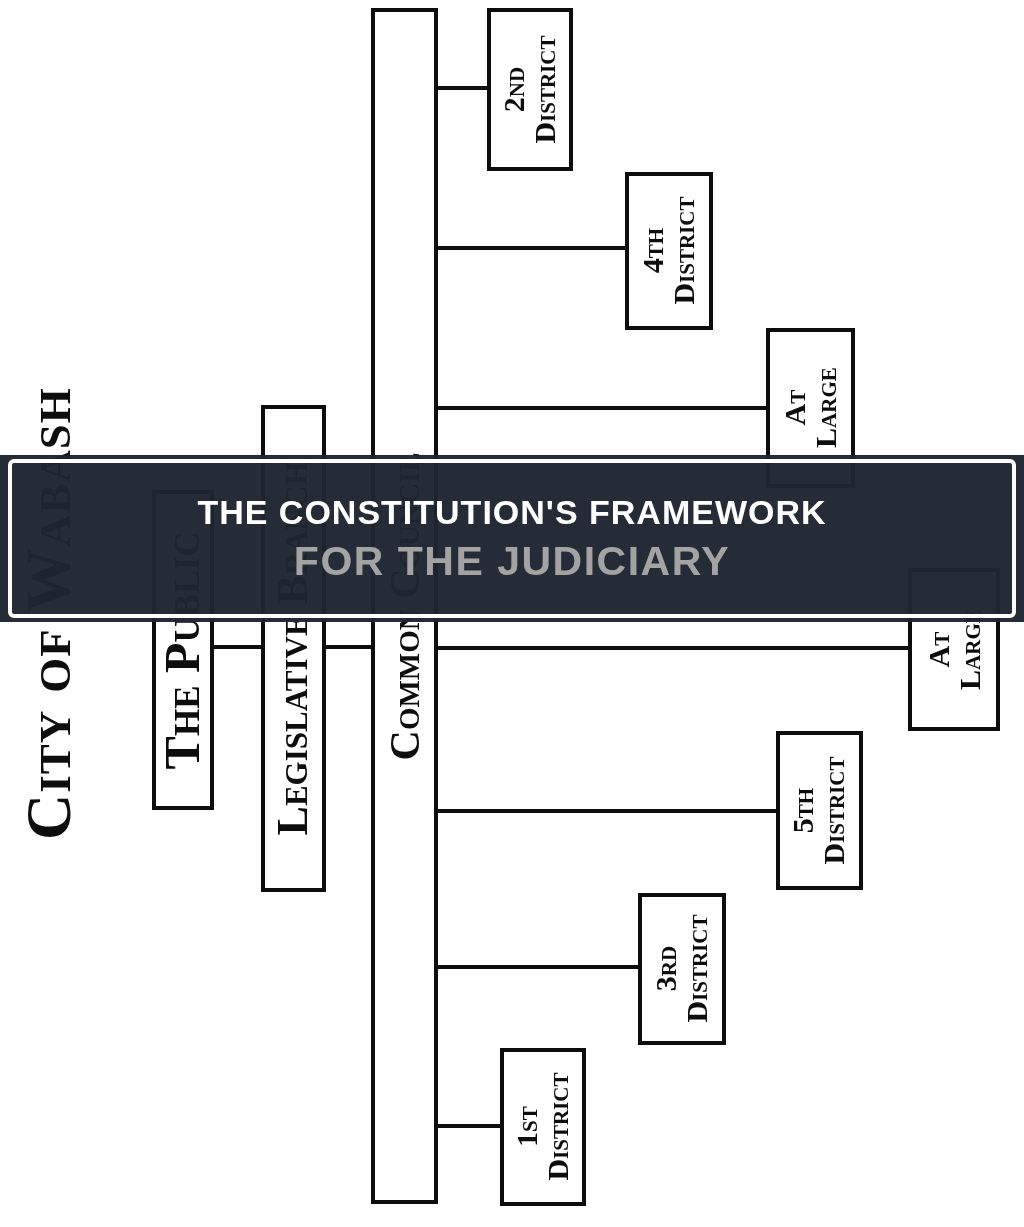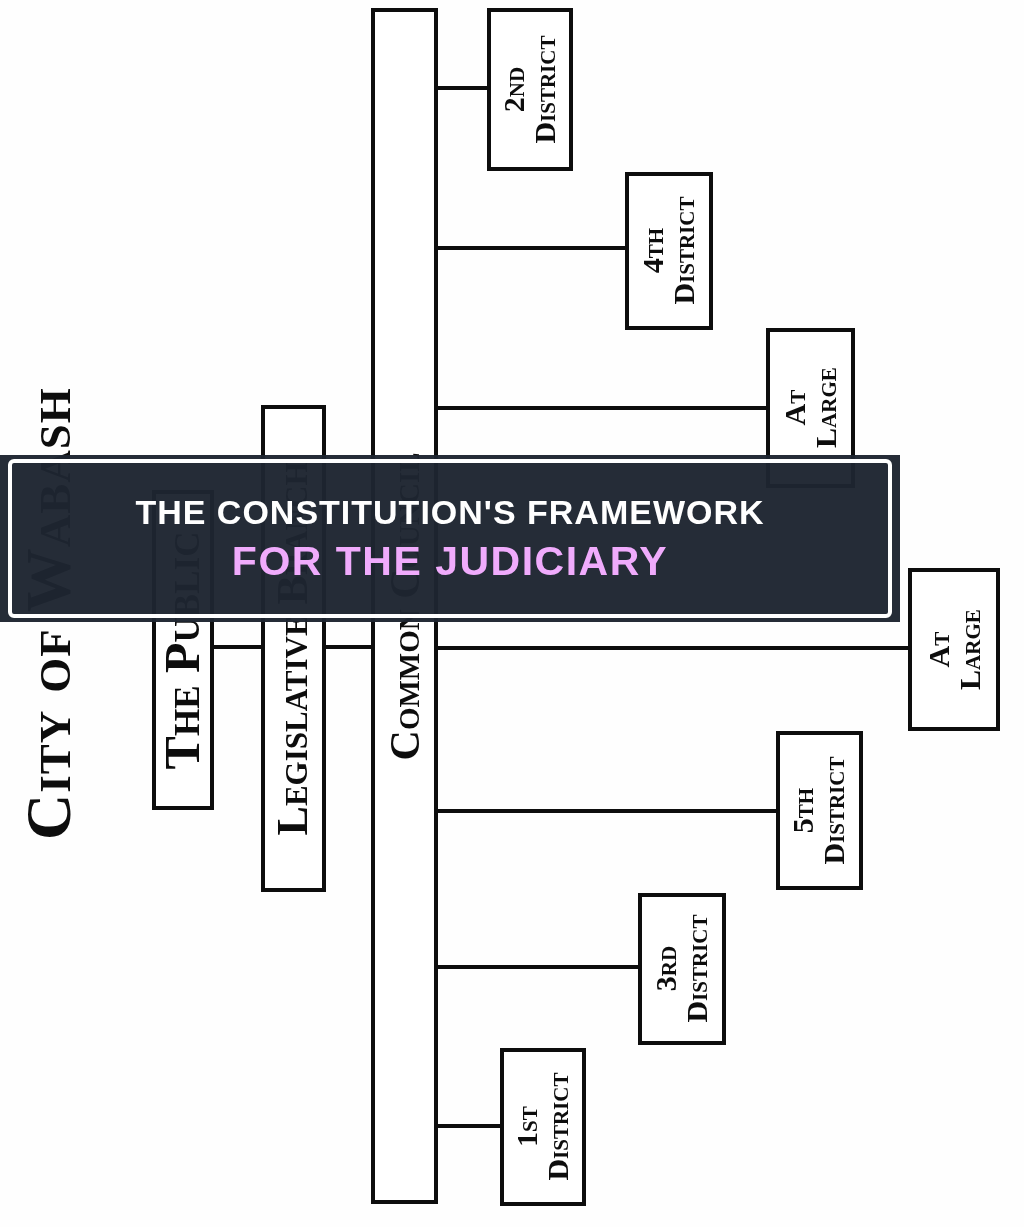--- a/index.html
+++ b/index.html
@@ -82,21 +82,21 @@
   .ln-al1            { left: 438px; top: 406px;  width: 328px; }
   .ln-5th            { left: 438px; top: 809px;  width: 338px; }
   .ln-3rd            { left: 438px; top: 965px;  width: 200px; }
   .ln-1st            { left: 438px; top: 1124px; width: 62px;  }
 
   
   .overlay {
     position: absolute;
     left: 0;
     top: 455px;
-    width: 900px;
+    width: 1024px;
     height: 167px;
     background: rgba(30, 37, 49, 0.97);
     display: flex;
     align-items: center;
     justify-content: center;
     z-index: 10;
     box-sizing: border-box;
     padding: 8px;
   }
   .overlay-inner {
@@ -112,21 +112,21 @@
     font-family: "Liberation Sans", sans-serif;
     font-weight: bold;
     text-align: center;
   }
   .overlay-line1 {
     color: #ffffff;
     font-size: 34px;
     letter-spacing: 1px;
   }
   .overlay-line2 {
-    color: #f0abfc;
+    color: #a3a3a3;
     font-size: 41px;
     letter-spacing: 1.5px;
   }
 </style>
 </head>
 <body>
 
 <div class="page">
 
   <div class="chart-title">

